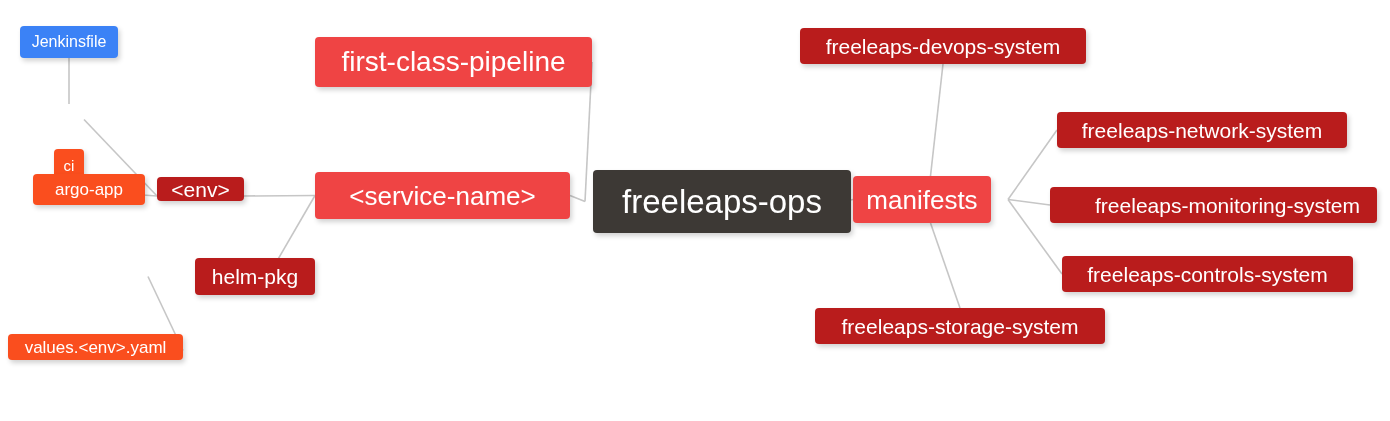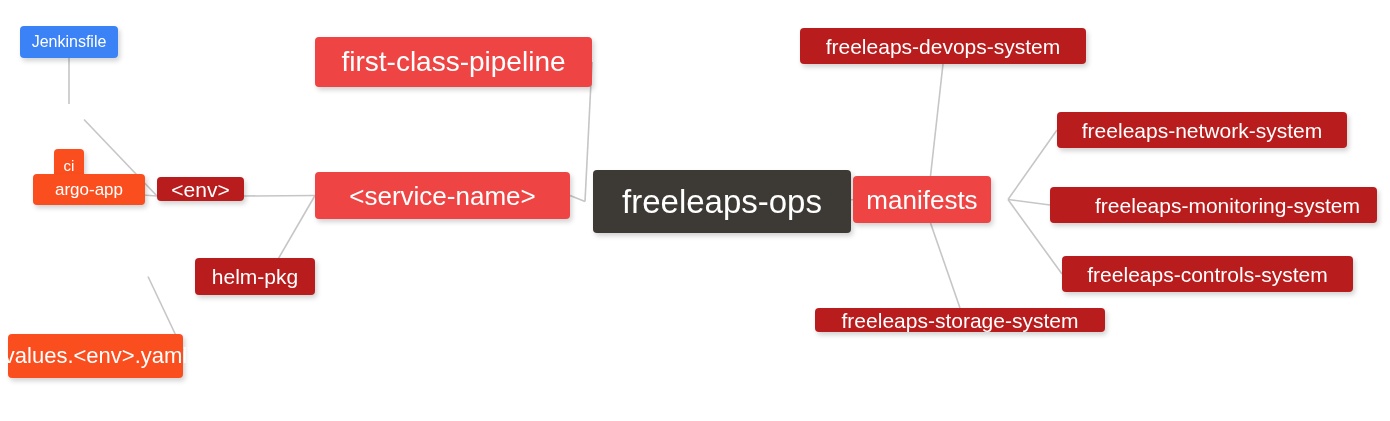--- a/index.html
+++ b/index.html
@@ -81,19 +81,19 @@
       <div class="node root root" style="left: 585px; top: 170px; width: 258px; height: 63px; font-size: 33px; margin-left: 8px;">freeleaps-ops</div>
       <div class="node blue" style="left: 315px; top: 172px; width: 255px; height: 47px; font-size: 26px; text-align: right;">&lt;service-name&gt;</div>
       <div class="node blue" style="left: 853px; top: 176px; width: 138px; height: 47px; font-size: 26px;">manifests</div>
       <div class="node blue" style="left: 315px; top: 37px; width: 277px; height: 50px; font-size: 28px;">first-class-pipeline</div>
       <div class="node green" style="left: 157px; top: 177px; width: 87px; height: 24px; font-size: 21px;">&lt;env&gt;</div>
       <div class="node green" style="left: 148px; top: 258px; width: 120px; height: 37px; font-size: 21px; margin-left: 47px;">helm-pkg</div>
       <div class="node green" style="left: 800px; top: 28px; width: 286px; height: 36px; font-size: 21px;">freeleaps-devops-system</div>
       <div class="node green" style="left: 1057px; top: 112px; width: 290px; height: 36px; font-size: 21px;">freeleaps-network-system</div>
       <div class="node green" style="left: 1050px; top: 187px; width: 327px; height: 36px; font-size: 21px; padding-left: 28px;">freeleaps-monitoring-system</div>
       <div class="node green" style="left: 1062px; top: 256px; width: 291px; height: 36px; font-size: 21px;">freeleaps-controls-system</div>
-      <div class="node green" style="left: 815px; top: 308px; width: 290px; height: 24px; font-size: 21px;">freeleaps-storage-system</div>
+      <div class="node green" style="left: 815px; top: 308px; width: 290px; height: 36px; font-size: 21px;">freeleaps-storage-system</div>
       <div class="node orange" style="left: 20px; top: 26px; width: 98px; height: 32px; font-size: 16px;">Jenkinsfile</div>
       <div class="node red" style="left: 54px; top: 104px; width: 30px; height: 33px; font-size: 15px; margin-top: 45px;">ci</div>
       <div class="node red" style="left: 33px; top: 174px; width: 112px; height: 31px; font-size: 17px;">argo-app</div>
-      <div class="node red" style="left: 8px; top: 334px; width: 175px; height: 44px; font-size: 22px;">values.&lt;env&gt;.yaml</div>
+      <div class="node red" style="left: 8px; top: 334px; width: 175px; height: 26px; font-size: 17px;">values.&lt;env&gt;.yaml</div>
     </div>
 </div>
 
 </body></html>

